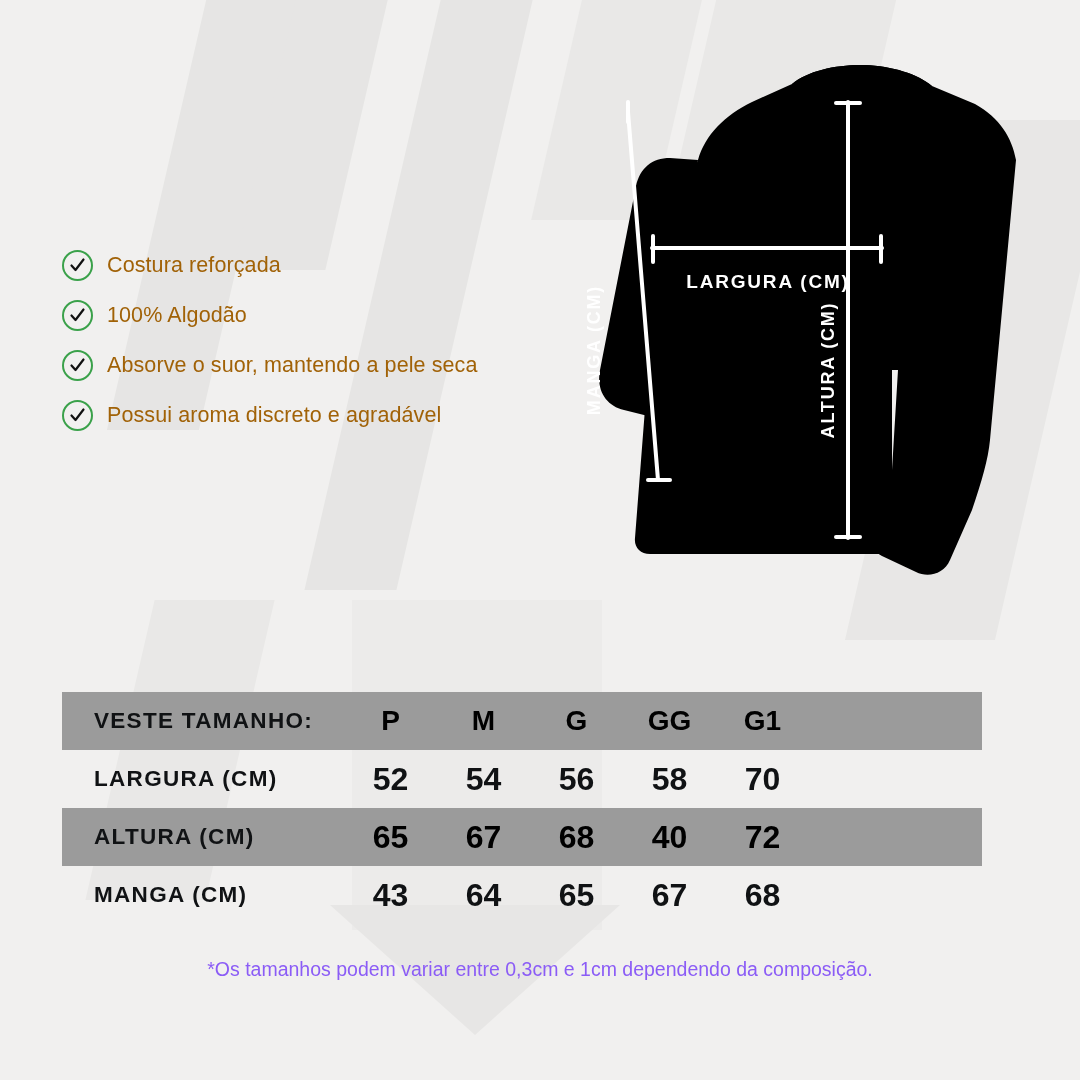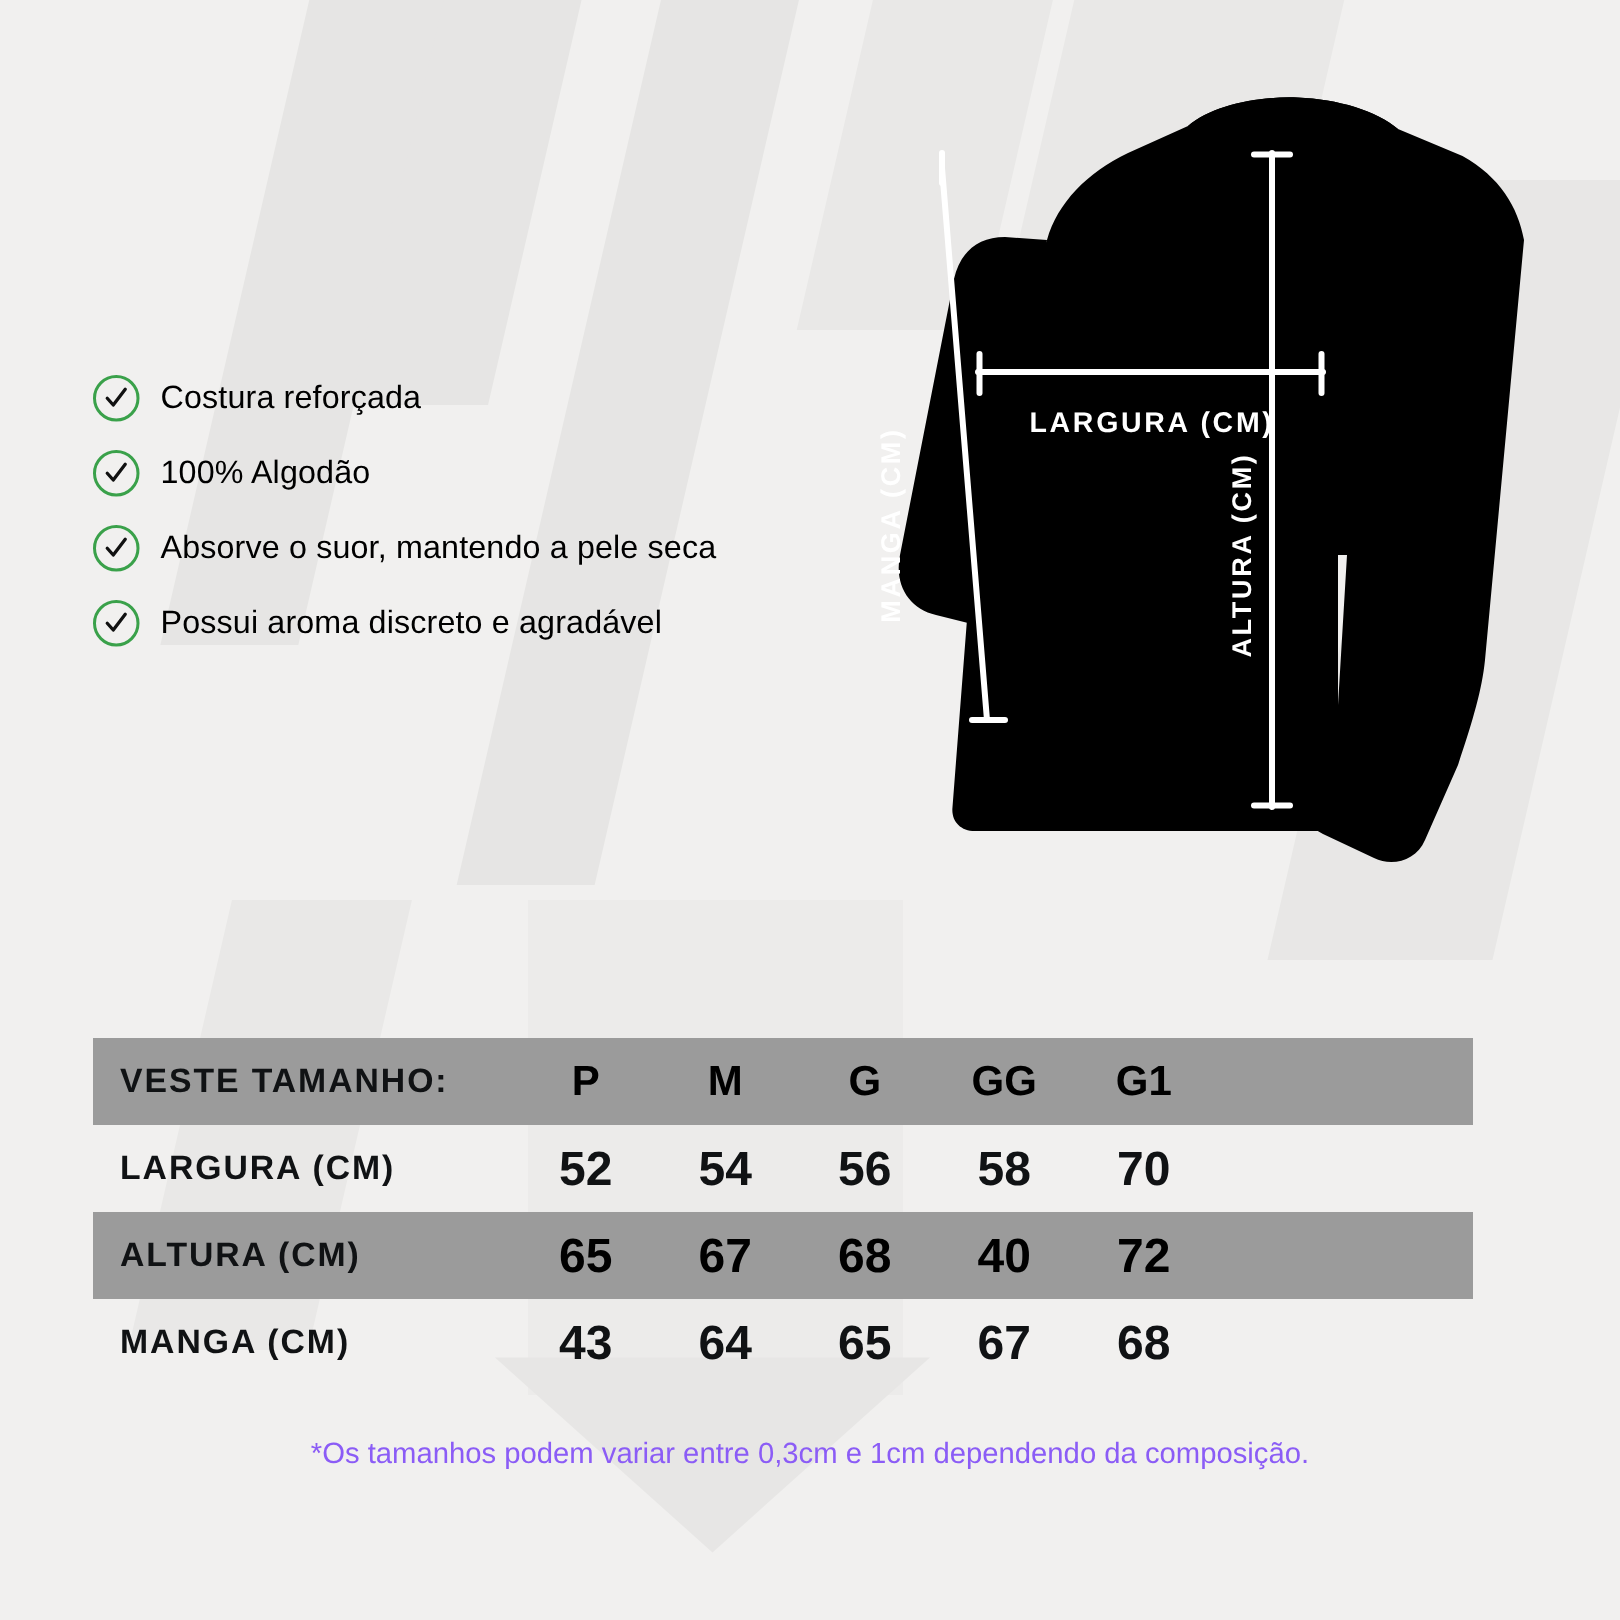--- a/index.html
+++ b/index.html
@@ -59,21 +59,21 @@
     flex: 0 0 auto;
     width: 31px; height: 31px;
     border: 2px solid #3aa14a;
     border-radius: 50%;
     display: flex; align-items: center; justify-content: center;
     margin-right: 14px;
   }
   .check-badge svg { display: block; }
   .feature-text {
     font-size: 21.5px;
-    color: #000000;
+    color: #a16207;
     letter-spacing: 0.1px;
     white-space: nowrap;
   }
 
   
   .shirt-wrap {
     position: absolute;
     left: 520px; top: 40px;
     width: 500px; height: 540px;
   }
@@ -105,21 +105,21 @@
   }
   .trow {
     display: flex;
     align-items: center;
     height: 58px;
   }
   .trow.shaded { background: #9b9b9b; }
   .trow.head { background: #9b9b9b; }
   .tlabel {
     width: 282px;
-    padding-left: 18px;
+    padding-left: 32px;
     font-size: 22.5px;
     font-weight: bold;
     letter-spacing: 1.3px;
     color: #101214;
     white-space: nowrap;
   }
   .tcell {
     width: 93px;
     text-align: center;
     font-size: 32px;

